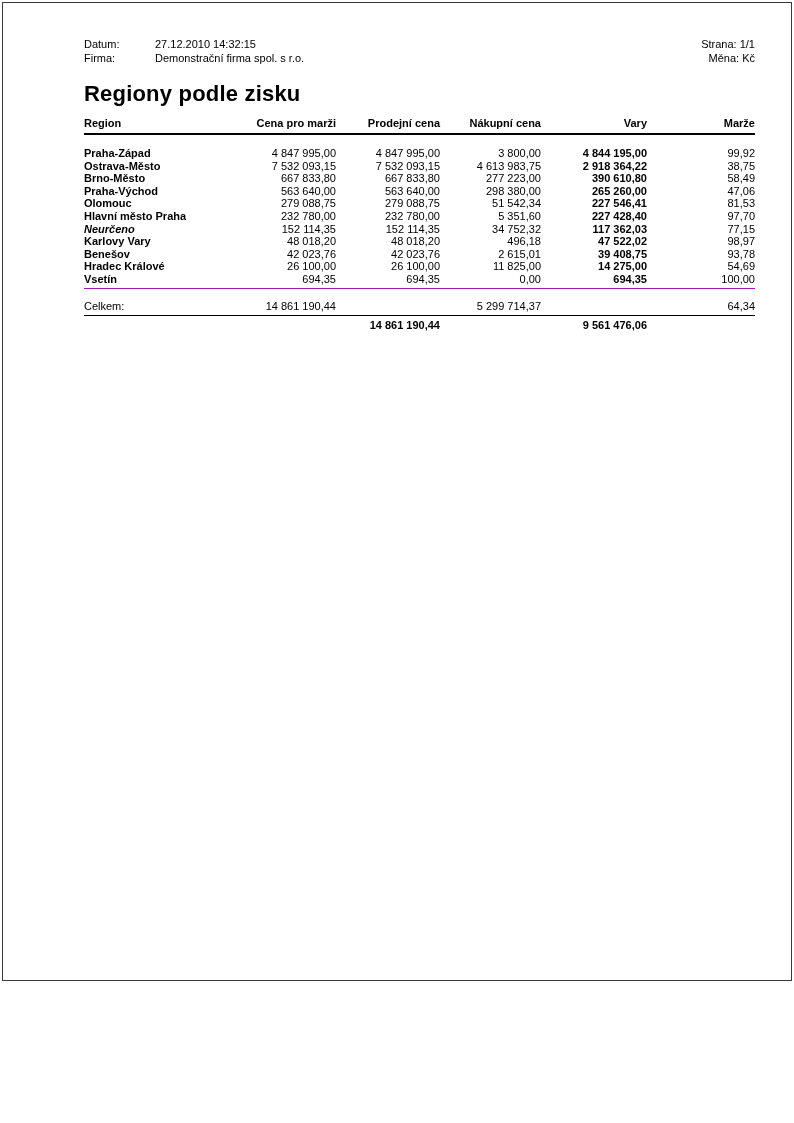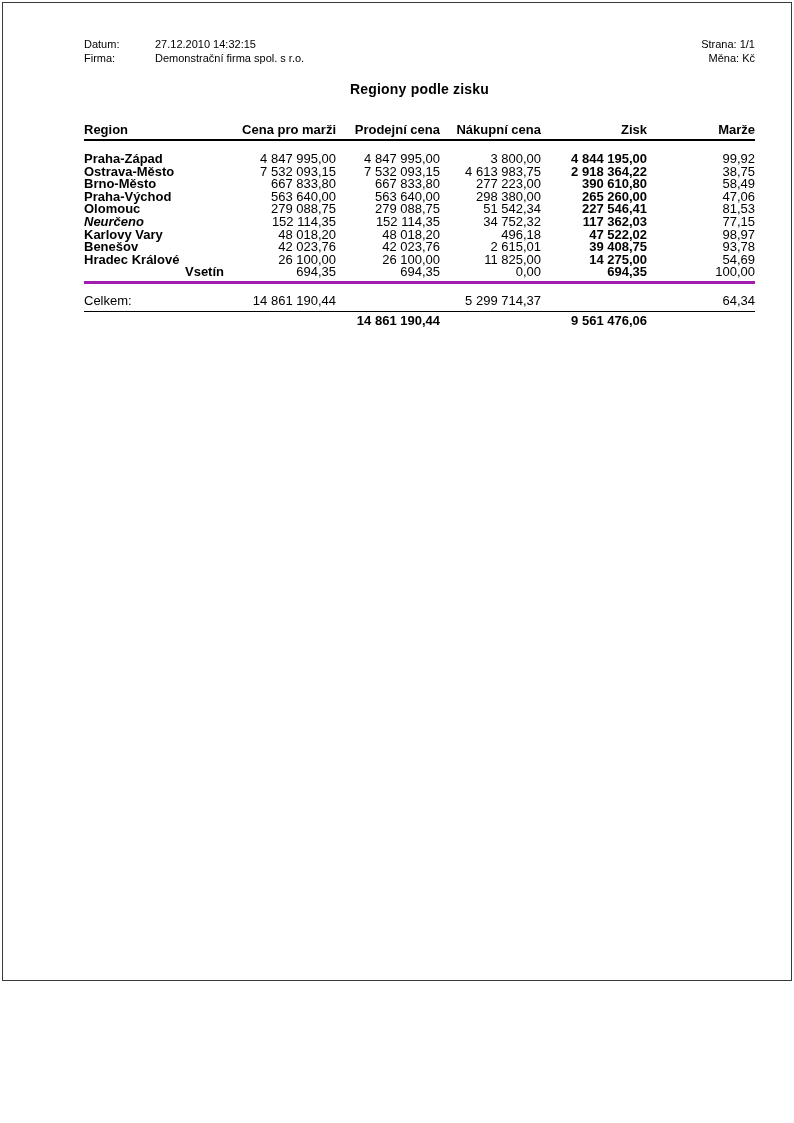--- a/index.html
+++ b/index.html
@@ -28,32 +28,32 @@
     width: 671px;
   }
   
   .hdr { display: flex; justify-content: space-between; font-size: 11px; line-height: 14px; }
   .hdr-left .hdr-line { white-space: nowrap; }
   .hdr-label { display: inline-block; width: 71px; }
   .hdr-right { text-align: right; }
   
   .report-title {
     margin-top: 16px;
-    text-align: center;
-    font-size: 14px;
+    text-align: left;
+    font-size: 22px;
     font-weight: bold;
     letter-spacing: 0.2px;
   }
   
   table.report {
-    margin-top: 26px;
+    margin-top: 10px;
     width: 671px;
     border-collapse: collapse;
     table-layout: fixed;
-    font-size: 13px;
+    font-size: 11px;
   }
   col.w-region { width: 140px; }
   col.w-c1 { width: 112px; }
   col.w-c2 { width: 104px; }
   col.w-c3 { width: 101px; }
   col.w-c4 { width: 106px; }
   col.w-c5 { width: 108px; }
   th {
     font-weight: bold;
     border-bottom: 2px solid #000000;
@@ -67,21 +67,21 @@
     padding: 0;
     line-height: 12.6px;
     white-space: nowrap;
     vertical-align: bottom;
   }
   td.c-region { text-align: left; font-weight: bold; }
   td.c-num { text-align: right; }
   td.c-zisk { font-weight: bold; }
   tr.data-row:first-of-type td { padding-top: 12px; }
   td.italic-cell { font-style: italic; }
-  tr.last-data-row td { border-bottom: 3px solid #a21caf; padding-bottom: 2px; text-align: right; }
+  tr.last-data-row td { border-bottom: 1px solid #a21caf; padding-bottom: 2px; }
   tr.totals-row td {
     font-weight: normal;
     padding-top: 11px;
     padding-bottom: 3px;
     border-bottom: 1px solid #000000;
   }
   tr.totals-row2 td {
     font-weight: bold;
     padding-top: 3px;
   }
@@ -119,21 +119,21 @@
           <col class="w-c3">
           <col class="w-c4">
           <col class="w-c5">
       </colgroup>
       <thead>
         <tr>
           <th class="c-region">Region</th>
           <th class="c-num">Cena pro marži</th>
           <th class="c-num">Prodejní cena</th>
           <th class="c-num">Nákupní cena</th>
-          <th class="c-num">Zisk</th>
+          <th class="c-num">Vary</th>
           <th class="c-num">Marže</th>
         </tr>
       </thead>
       <tbody>
         <tr class="data-row">
           <td class="c-region">Praha-Západ</td>
           <td class="c-num">4 847 995,00</td>
           <td class="c-num">4 847 995,00</td>
           <td class="c-num">3 800,00</td>
           <td class="c-num c-zisk">4 844 195,00</td>
@@ -163,20 +163,28 @@
           <td class="c-num c-zisk">265 260,00</td>
           <td class="c-num">47,06</td>
         </tr>
         <tr class="data-row">
           <td class="c-region">Olomouc</td>
           <td class="c-num">279 088,75</td>
           <td class="c-num">279 088,75</td>
           <td class="c-num">51 542,34</td>
           <td class="c-num c-zisk">227 546,41</td>
           <td class="c-num">81,53</td>
+        </tr>
+        <tr class="data-row">
+          <td class="c-region">Hlavní město Praha</td>
+          <td class="c-num">232 780,00</td>
+          <td class="c-num">232 780,00</td>
+          <td class="c-num">5 351,60</td>
+          <td class="c-num c-zisk">227 428,40</td>
+          <td class="c-num">97,70</td>
         </tr>
         <tr class="data-row">
           <td class="c-region italic-cell">Neurčeno</td>
           <td class="c-num">152 114,35</td>
           <td class="c-num">152 114,35</td>
           <td class="c-num">34 752,32</td>
           <td class="c-num c-zisk">117 362,03</td>
           <td class="c-num">77,15</td>
         </tr>
         <tr class="data-row">

